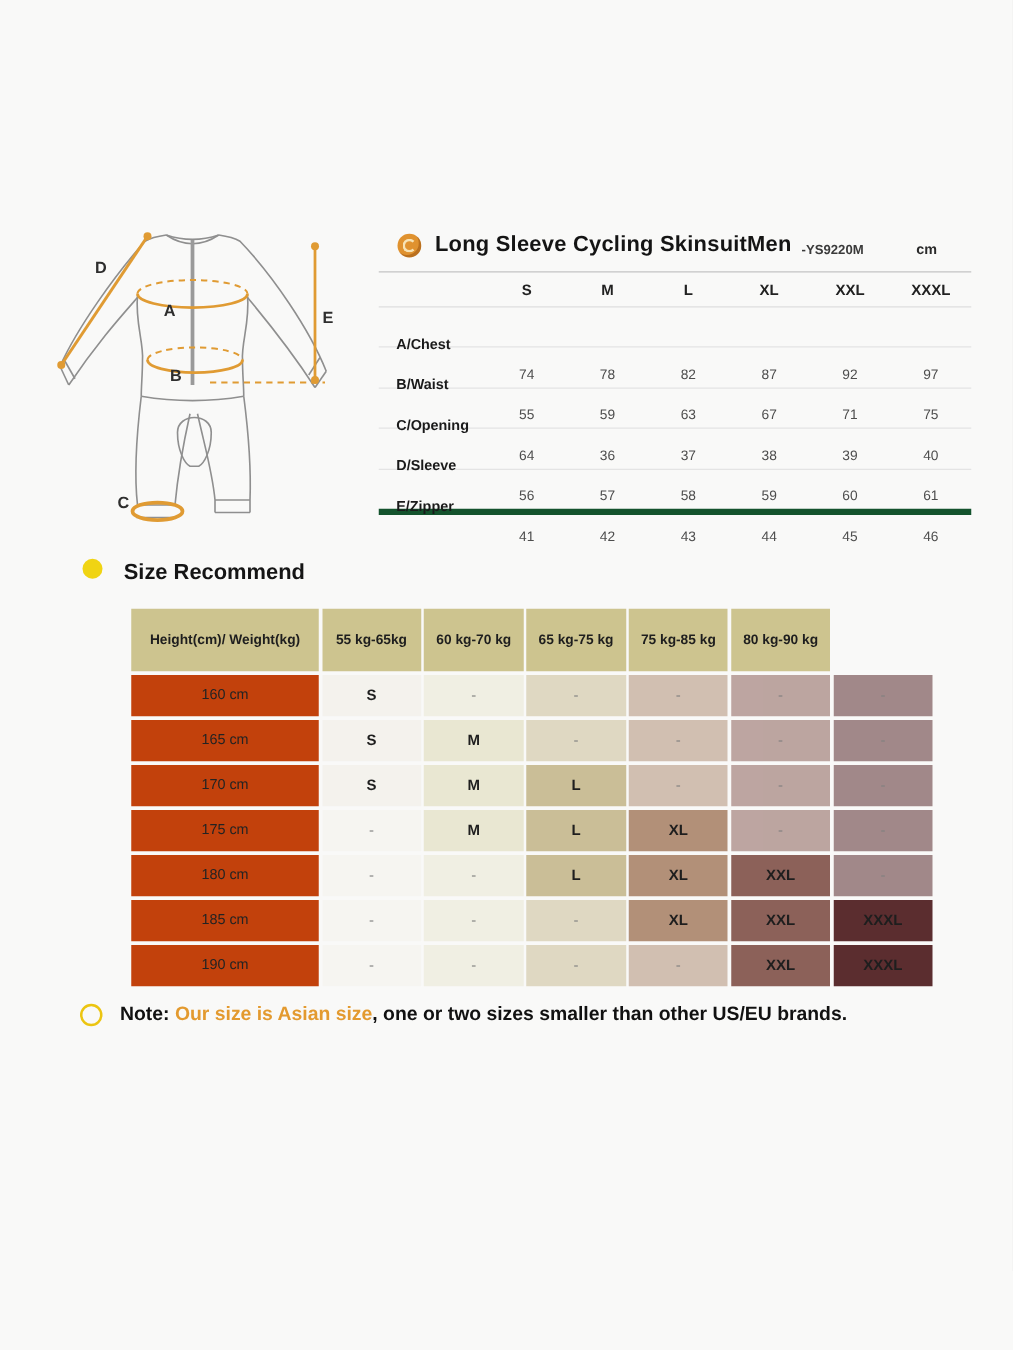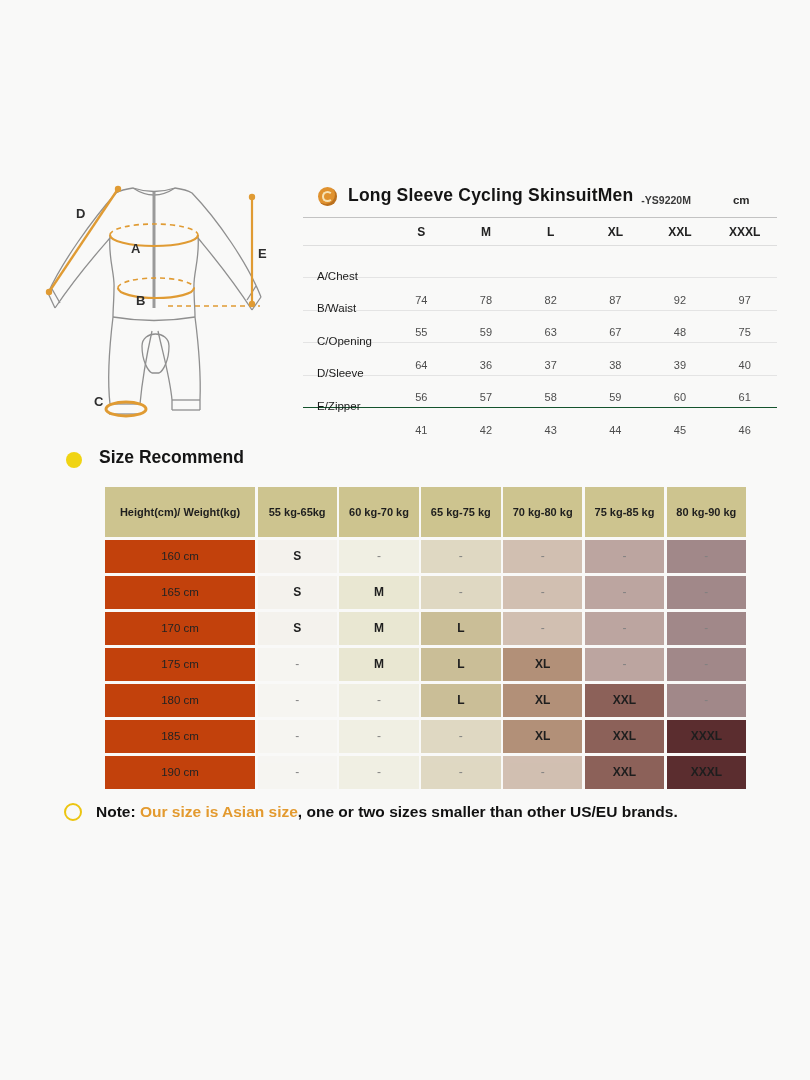--- a/index.html
+++ b/index.html
@@ -16,26 +16,26 @@
   .brand-icon{width:19px;height:19px;border-radius:50%;background:#e0922f;position:relative;flex:0 0 auto;box-shadow:inset -2px -2px 0 rgba(140,70,10,.45);}
   .brand-icon::after{content:"";position:absolute;left:4px;top:4px;width:7px;height:7px;border:2px solid #f7e3b5;border-radius:50%;border-right-color:transparent;}
   .main-title{font-size:17.5px;font-weight:bold;margin-left:11px;letter-spacing:.2px;color:#141414;}
   .model-code{font-size:10.5px;font-weight:bold;color:#3a3a3a;margin-left:8px;margin-top:3px;}
   .unit-label{font-size:11.5px;font-weight:bold;color:#2a2a2a;margin-left:42px;margin-top:2px;}
   
   .meas-table{position:absolute;left:303px;top:217px;width:474px;}
   .mrow{display:grid;grid-template-columns:86px repeat(6,1fr);align-items:center;height:31.4px;}
   .mrow.mhead{border-top:1px solid #c3c3c3;border-bottom:1px solid #dedede;height:27px;}
   .mrow + .mrow{border-bottom:1px solid #e4e4e4;}
-  .mrow:last-child{border-bottom:1px solid #14532d;}
-  .mlabel{font-size:11.5px;font-weight:normal;padding-left:14px;color:#1a1a1a;}
+  .mrow:last-child{border-bottom:5px solid #14532d;}
+  .mlabel{font-size:11.5px;font-weight:bold;padding-left:14px;color:#1a1a1a;}
   .mcol{font-size:12px;font-weight:bold;text-align:center;color:#222;}
   .mval{font-size:11px;text-align:center;color:#4d4d4d;margin-top:48px;}
   
-  .rec-head{position:absolute;left:66px;top:447px;display:flex;align-items:flex-end;}
+  .rec-head{position:absolute;left:66px;top:447px;display:flex;align-items:flex-start;}
   .bullet-yellow{width:16px;height:16px;border-radius:50%;background:#f0d413;flex:0 0 auto;}
   .rec-title{font-size:17.5px;font-weight:bold;margin-left:17px;color:#151515;}
   
   .matrix{position:absolute;left:62px;top:487px;width:641px;display:grid;grid-template-rows:50px repeat(7,33.5px);row-gap:2.5px;padding-left:43px;}
   .srow{display:grid;grid-template-columns:150px repeat(6,1fr);column-gap:2.5px;}
   .scell{display:flex;align-items:center;justify-content:center;font-size:12px;font-weight:bold;color:#1e1e1e;}
   .sh{background:#cdc48f;font-size:11px;}
   .rl{background:#c2410c;font-size:11.5px;font-weight:normal;color:#232323;}
   .c0{background:#f4f2ed;}
   .c1{background:#e9e7d2;}
@@ -152,21 +152,21 @@
       <span class="mval">87</span>
       <span class="mval">92</span>
       <span class="mval">97</span>
     </div>
     <div class="mrow">
       <span class="mlabel">B/Waist</span>
       <span class="mval">55</span>
       <span class="mval">59</span>
       <span class="mval">63</span>
       <span class="mval">67</span>
-      <span class="mval">48</span>
+      <span class="mval">71</span>
       <span class="mval">75</span>
     </div>
     <div class="mrow">
       <span class="mlabel">C/Opening</span>
       <span class="mval">64</span>
       <span class="mval">36</span>
       <span class="mval">37</span>
       <span class="mval">38</span>
       <span class="mval">39</span>
       <span class="mval">40</span>
@@ -195,21 +195,20 @@
     <span class="bullet-yellow"></span>
     <span class="rec-title">Size Recommend</span>
   </div>
 
   <div class="matrix">
     <div class="srow">
       <span class="scell sh">Height(cm)/ Weight(kg)</span>
       <span class="scell sh">55 kg-65kg</span>
       <span class="scell sh">60 kg-70 kg</span>
       <span class="scell sh">65 kg-75 kg</span>
-      <span class="scell sh">70 kg-80 kg</span>
       <span class="scell sh">75 kg-85 kg</span>
       <span class="scell sh">80 kg-90 kg</span>
     </div>
     <div class="srow">
       <span class="scell rl">160 cm</span>
       <span class="scell c0">S</span>
       <span class="scell c1 dash">-</span>
       <span class="scell c2 dash">-</span>
       <span class="scell c3 dash">-</span>
       <span class="scell c4 dash">-</span>

